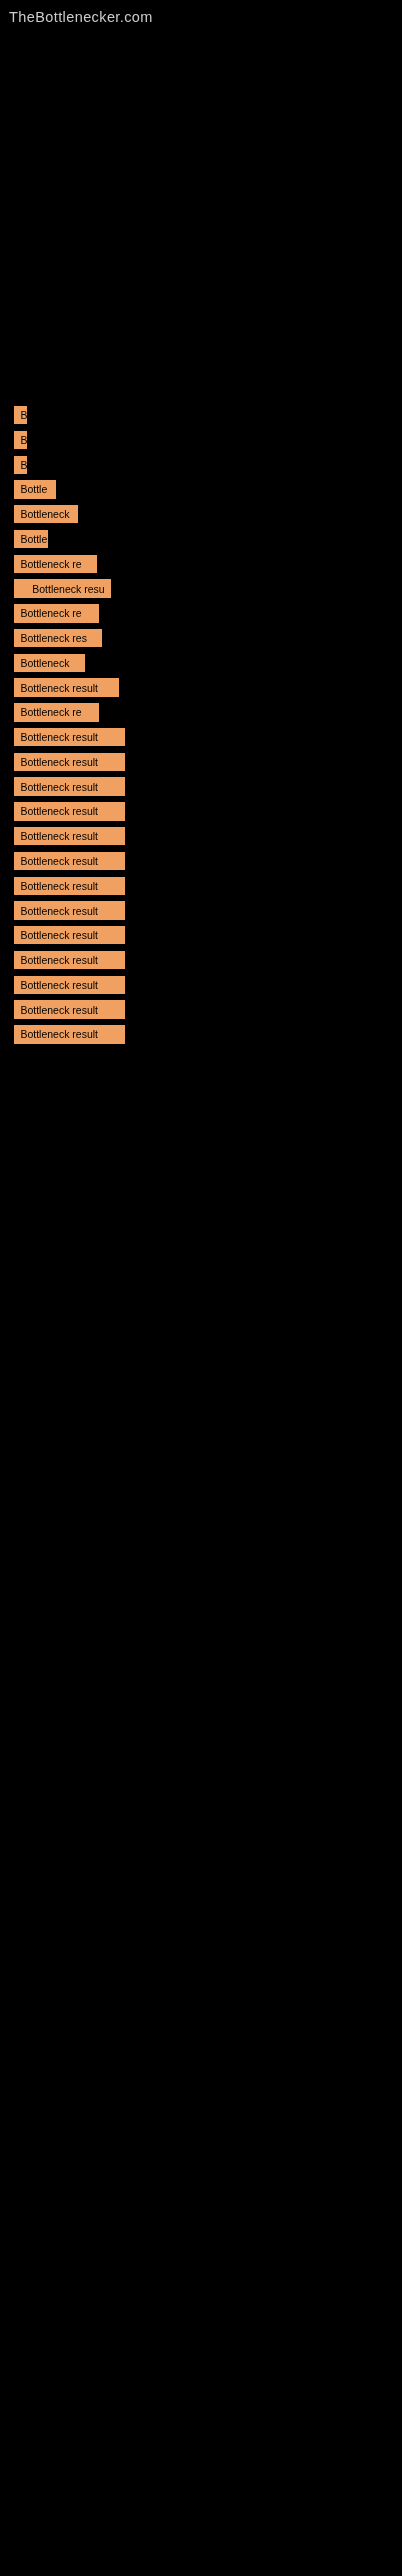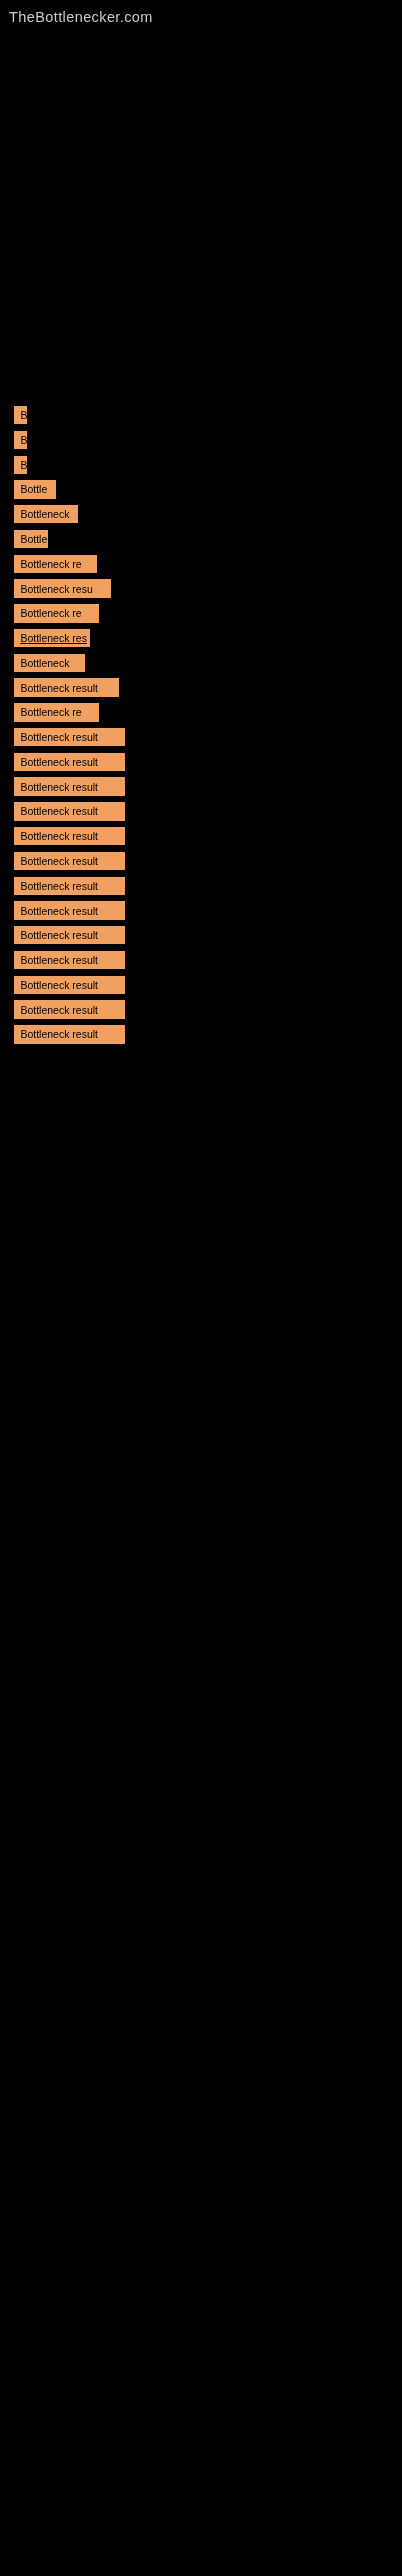--- a/index.html
+++ b/index.html
@@ -41,23 +41,23 @@
     }
 
     
     .item-1  { width: 11.3px;  margin-top: 370px; }
     .item-2  { width: 11.3px;  }
     .item-3  { width: 11.3px;  }
     .item-4  { width: 42px;  }
     .item-5  { width: 64px;  }
     .item-6  { width: 34px;  }
     .item-7  { width: 83px; }
-    .item-8  { width: 97px; }
+    .item-8  { width: 97px; text-align: right; }
     .item-9  { width: 85px; }
-    .item-10 { width: 76px; text-decoration: underline; }
+    .item-10 { width: 88px; }
     .item-11 { width: 71px;  }
     .item-12 { width: 105px; }
     .item-13 { width: 85px; }
     .item-14 { width: 111px; }
     .item-15 { width: 111px; }
     .item-16 { width: 111px; }
     .item-17 { width: 111px; }
     .item-18 { width: 111px; }
     .item-19 { width: 111px; }
     .item-20 { width: 111px; }

